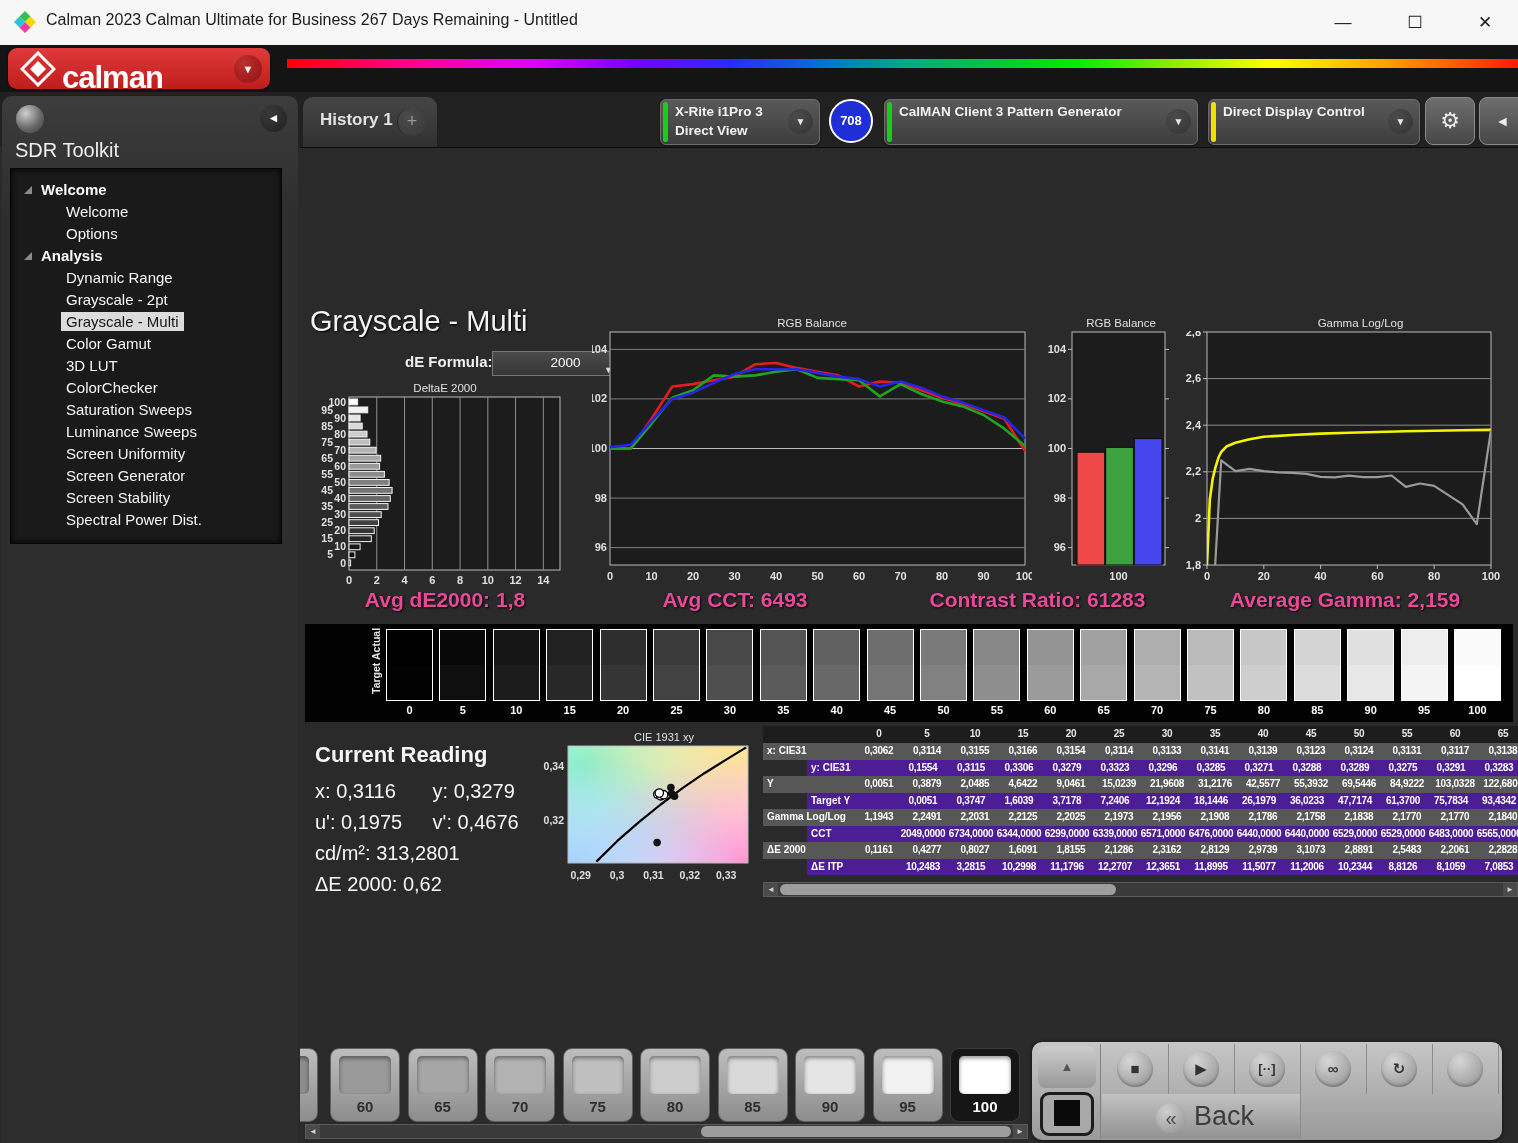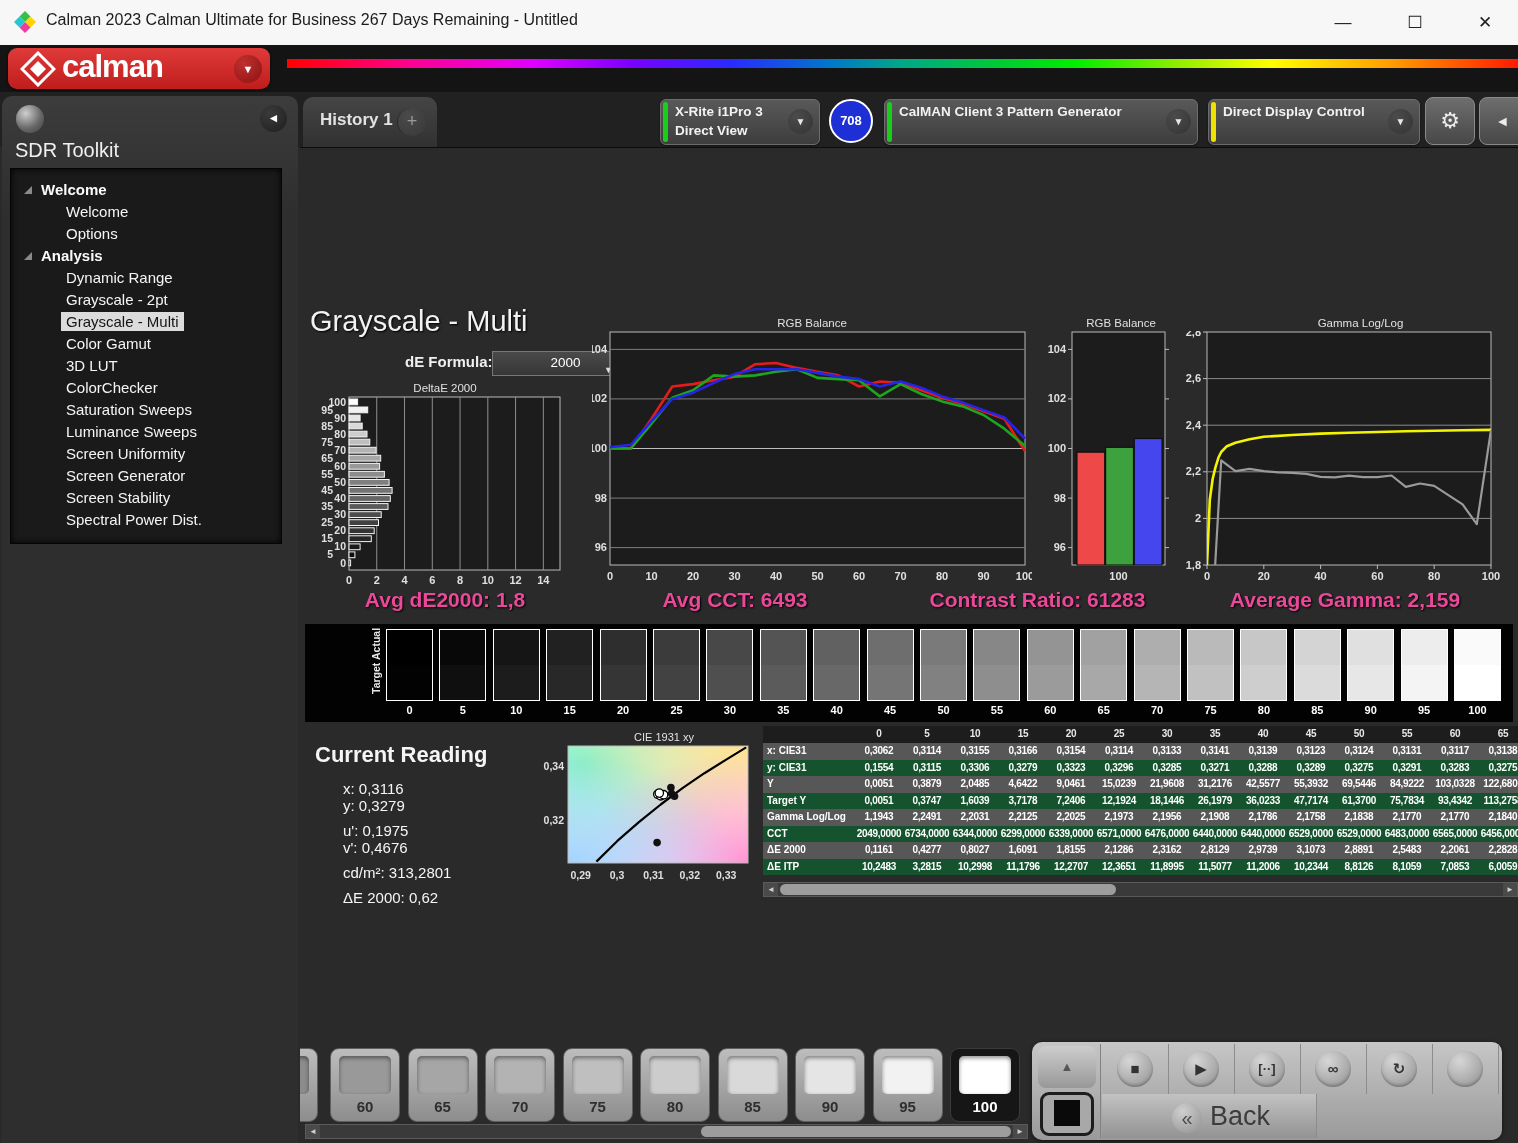--- a/index.html
+++ b/index.html
@@ -10,21 +10,21 @@
   #titlebar{position:absolute;left:0;top:0;width:1518px;height:45px;background:#f7f7f7;}
   #titlebar .title{position:absolute;left:46px;top:11px;font-size:16px;color:#1b1b1b;}
   .winbtn{position:absolute;top:8px;width:46px;height:30px;text-align:center;line-height:30px;
           font-size:17px;color:#222;}
   #appicon{position:absolute;left:13px;top:10px;}
 
   
   #brandband{position:absolute;left:0;top:45px;width:1518px;height:47px;background:#141414;}
   #calmanlogo{position:absolute;left:8px;top:3px;width:262px;height:41px;border-radius:9px;
       background:linear-gradient(#e03a3a,#bf1d1d);box-shadow:0 1px 3px rgba(0,0,0,.6);}
-  #calmanlogo .word{position:absolute;left:54px;top:1px;font-size:31px;font-weight:bold;
+  #calmanlogo .word{position:absolute;left:54px;top:12px;font-size:31px;font-weight:bold;
       color:#fff;letter-spacing:-1px;}
   #calmanlogo .ddc{position:absolute;right:8px;top:7px;width:28px;height:28px;border-radius:50%;
       background:radial-gradient(circle at 35% 30%,#c03030,#8d1111);color:#fff;text-align:center;
       line-height:28px;font-size:11px;}
   #rainbow{position:absolute;left:287px;top:14px;width:1231px;height:9px;
       background:linear-gradient(90deg,#ff0000 0%,#ff0090 10%,#e100ff 20%,#7a00ff 28%,#2a2aff 36%,
       #0077cc 44%,#00a888 50%,#00cc33 58%,#00ee00 64%,#9bee00 73%,#ffff00 80%,#ff9900 90%,#ff1a00 100%);}
 
   
   #toolbar{position:absolute;left:0;top:92px;width:1518px;height:55px;background:#212121;}
@@ -87,29 +87,29 @@
   #strip{position:absolute;left:305px;top:624px;width:1208px;height:98px;background:#020202;}
   .vlabel{position:absolute;left:63px;width:16px;font-size:10.5px;font-weight:bold;color:#e8e8e8;
       transform:rotate(-90deg);transform-origin:center;}
   #strip .cell{position:absolute;top:5px;width:47px;}
   #strip .swatch{width:47px;height:72px;border:1px solid #fff;box-sizing:border-box;}
   #strip .slabel{width:47px;text-align:center;font-size:11px;font-weight:bold;color:#fff;margin-top:3px;}
 
   
   #reading{position:absolute;left:315px;top:742px;width:250px;color:#f5f5f5;}
   #reading .rtitle{font-size:22px;font-weight:bold;margin-bottom:12px;}
-  #reading .rline{font-size:15px;margin-bottom:8px;margin-left:28px;}
+  #reading .rline{font-size:20px;margin-bottom:8px;}
   #reading .pair{display:inline-block;width:112px;}
 
   
   #datatable{position:absolute;left:763px;top:726px;width:755px;height:150px;overflow:hidden;}
   .trow{display:flex;height:16.5px;line-height:16.5px;}
   .trow.thead{background:#1d1d1d;height:17px;}
   .trow.odd{background:#575757;}
-  .trow.even{background:#14532d;}
+  .trow.even{background:#4c1d95;margin-left:44px;}
   .tlabel{flex:0 0 92px;font-size:10px;font-weight:bold;color:#fff;padding-left:4px;box-sizing:border-box;}
   .tcell{flex:0 0 48px;font-size:10px;font-weight:bold;color:#fff;text-align:center;letter-spacing:-0.3px;}
   .thead .tcell{color:#e8e8e8;}
 
   .hscroll{position:absolute;height:15px;background:#3a3a3a;border:1px solid #5a5a5a;box-sizing:border-box;}
   .hscroll .sarr{position:absolute;top:0;width:14px;height:13px;font-size:8px;color:#cfcfcf;
       text-align:center;line-height:13px;background:#4a4a4a;}
   .hscroll .thumb{position:absolute;top:1px;height:11px;border-radius:6px;background:#9d9d9d;}
 
   
@@ -129,21 +129,21 @@
   #pattern-up{position:absolute;left:4px;top:2px;width:58px;height:42px;border-radius:8px;
       background:linear-gradient(#cdcdcd,#989898);text-align:center;line-height:42px;color:#555;font-size:13px;}
   #pattern-toggle{position:absolute;left:6px;top:48px;width:54px;height:44px;border-radius:9px;
       background:#a8a8a8;border:3px solid #1d1d1d;box-sizing:border-box;}
   #pattern-toggle .blk{margin:5px auto;width:26px;height:26px;background:#0a0a0a;}
   .tbtn{position:absolute;top:2px;width:66px;height:50px;border-right:1px solid #8c8c8c;}
   .tbtn .circ{margin:7px auto;width:36px;height:36px;border-radius:50%;
       background:radial-gradient(circle at 35% 28%,#d6d6d6,#8f8f8f);box-shadow:inset 0 -2px 3px rgba(0,0,0,.25);
       text-align:center;line-height:36px;font-size:15px;color:#333;font-weight:bold;}
   .navbtn{position:absolute;top:52px;height:44px;background:linear-gradient(#c2c2c2,#939393);
-      font-size:27px;color:#3c3c3c;text-align:center;line-height:44px;border-right:1px solid #8c8c8c;padding-left:16px;}
+      font-size:27px;color:#3c3c3c;text-align:center;line-height:44px;border-right:1px solid #8c8c8c;}
   .navbtn .chev{display:inline-block;width:30px;height:30px;border-radius:50%;
       background:radial-gradient(circle at 35% 28%,#cfcfcf,#909090);line-height:30px;font-size:20px;
       color:#4a4a4a;vertical-align:middle;margin:0 8px;}
 </style>
 </head>
 <body>
 
 <div id="app">
 
   <div id="titlebar">

